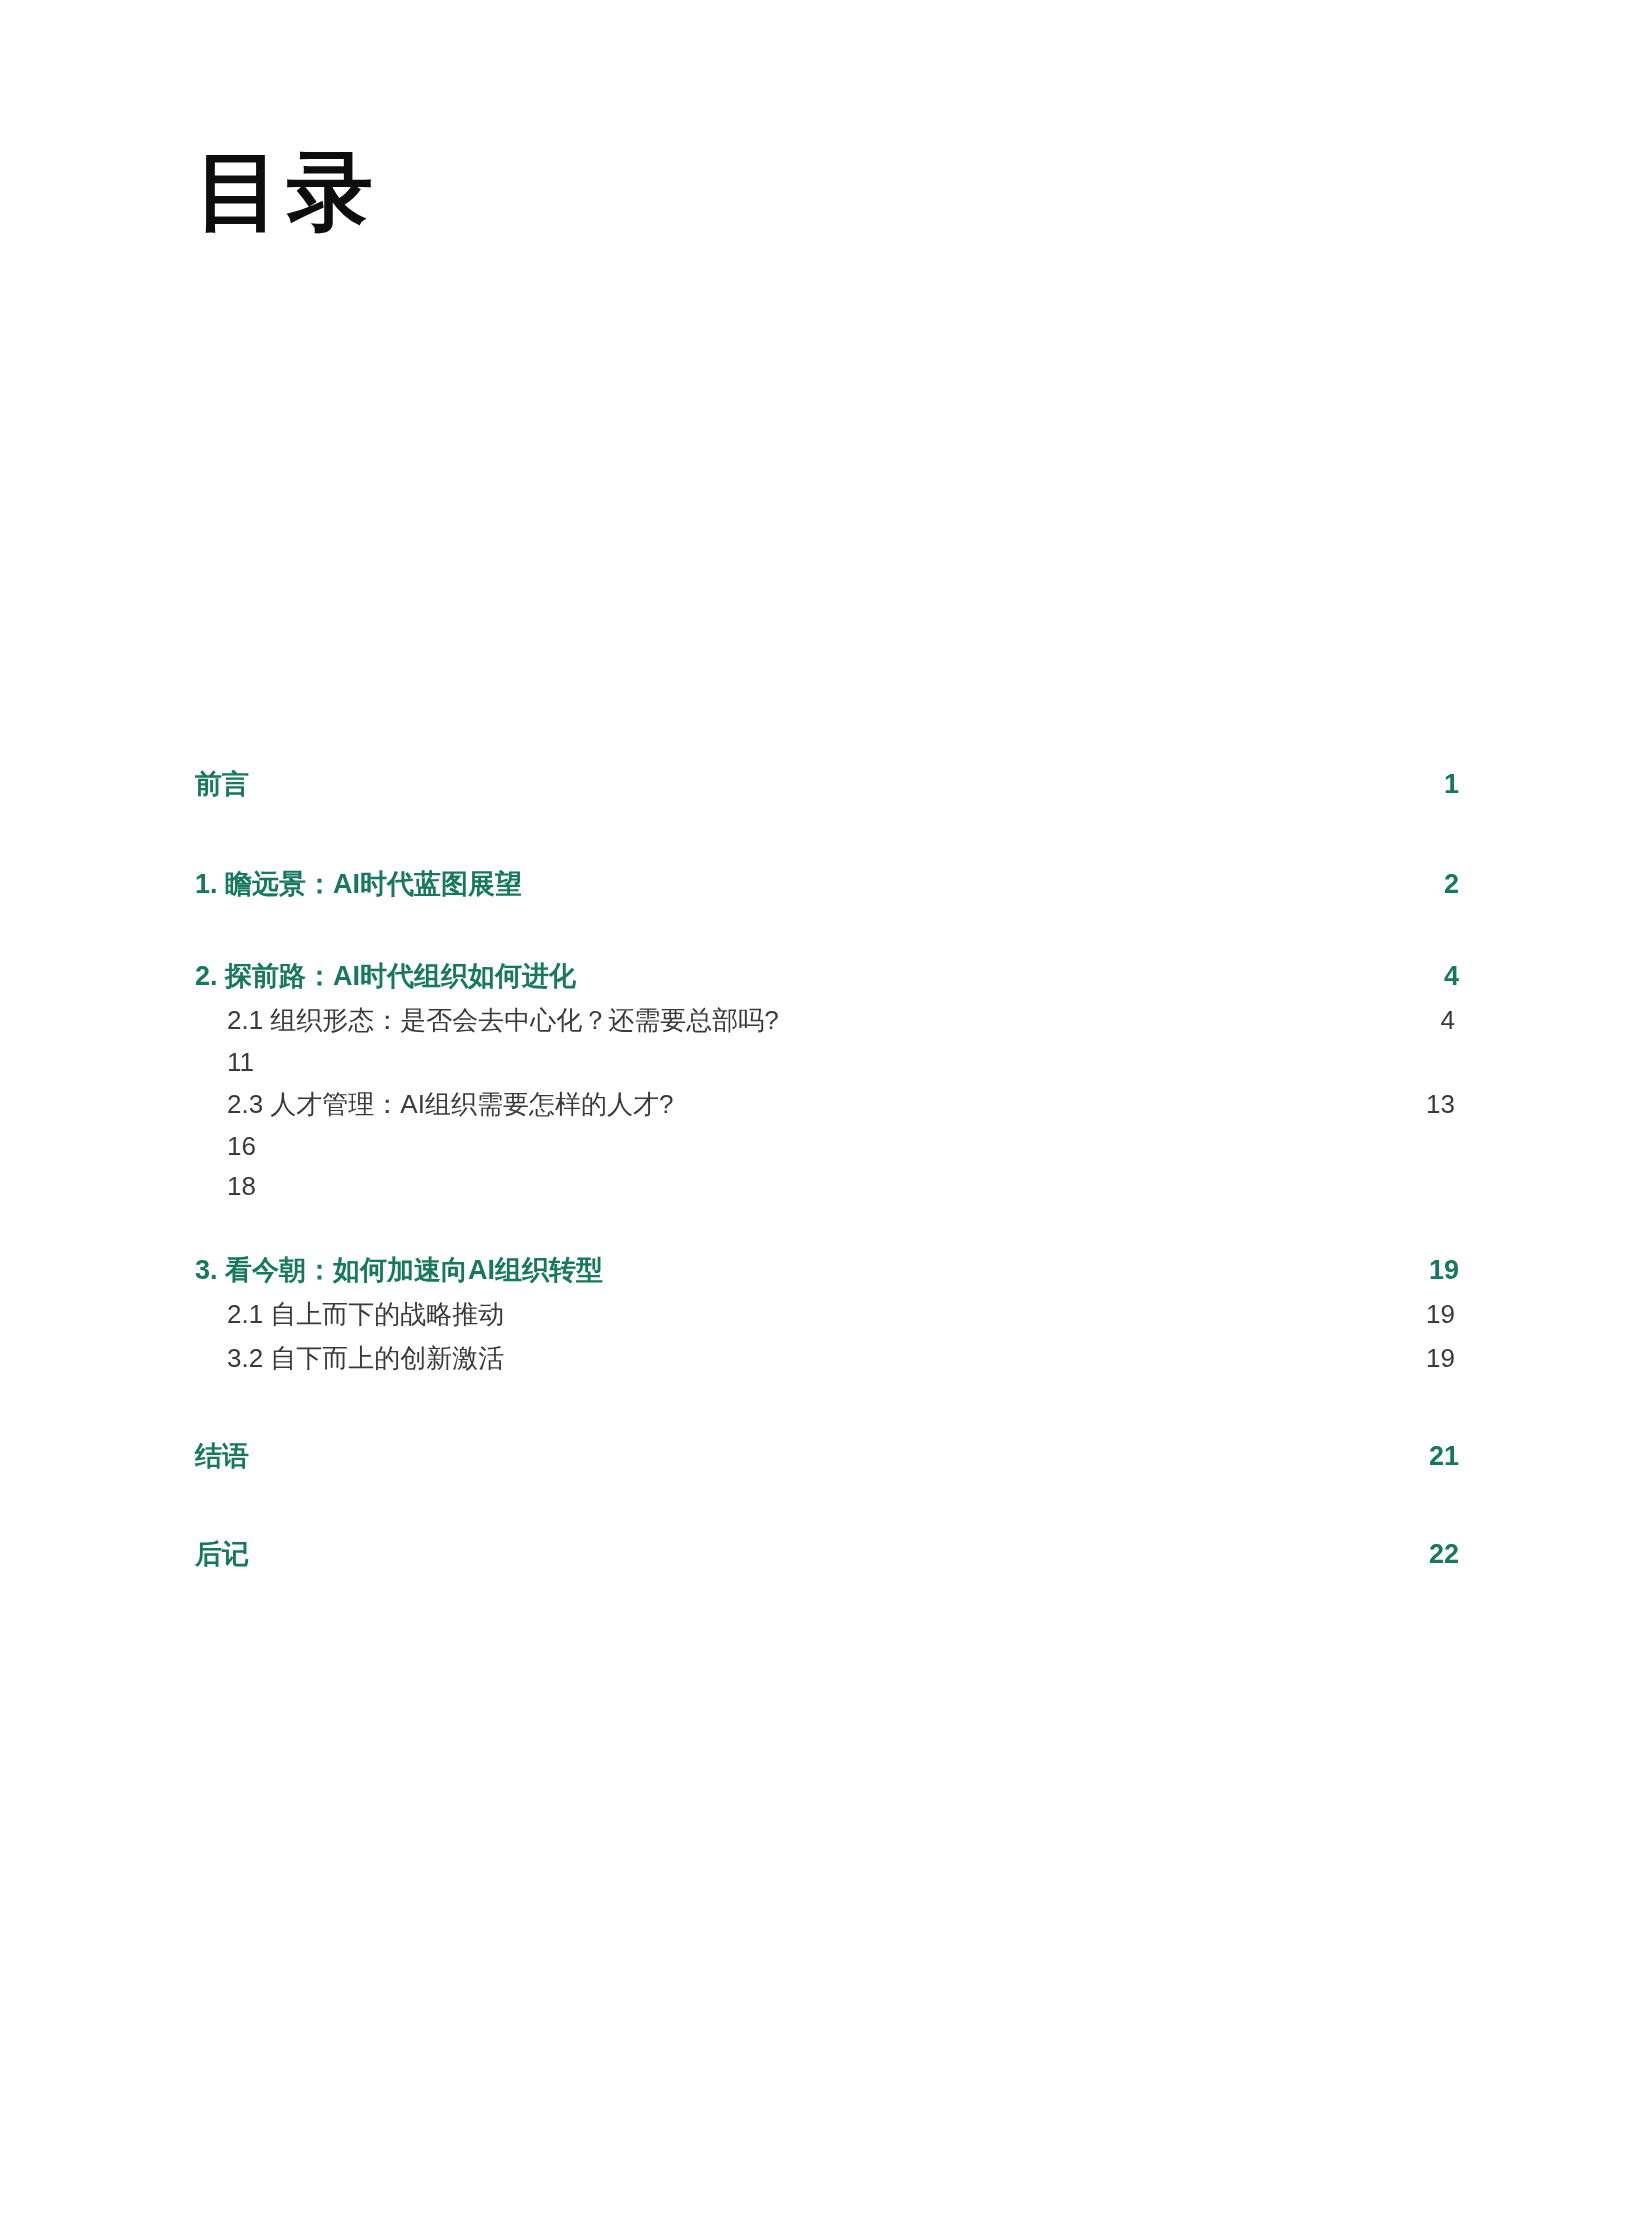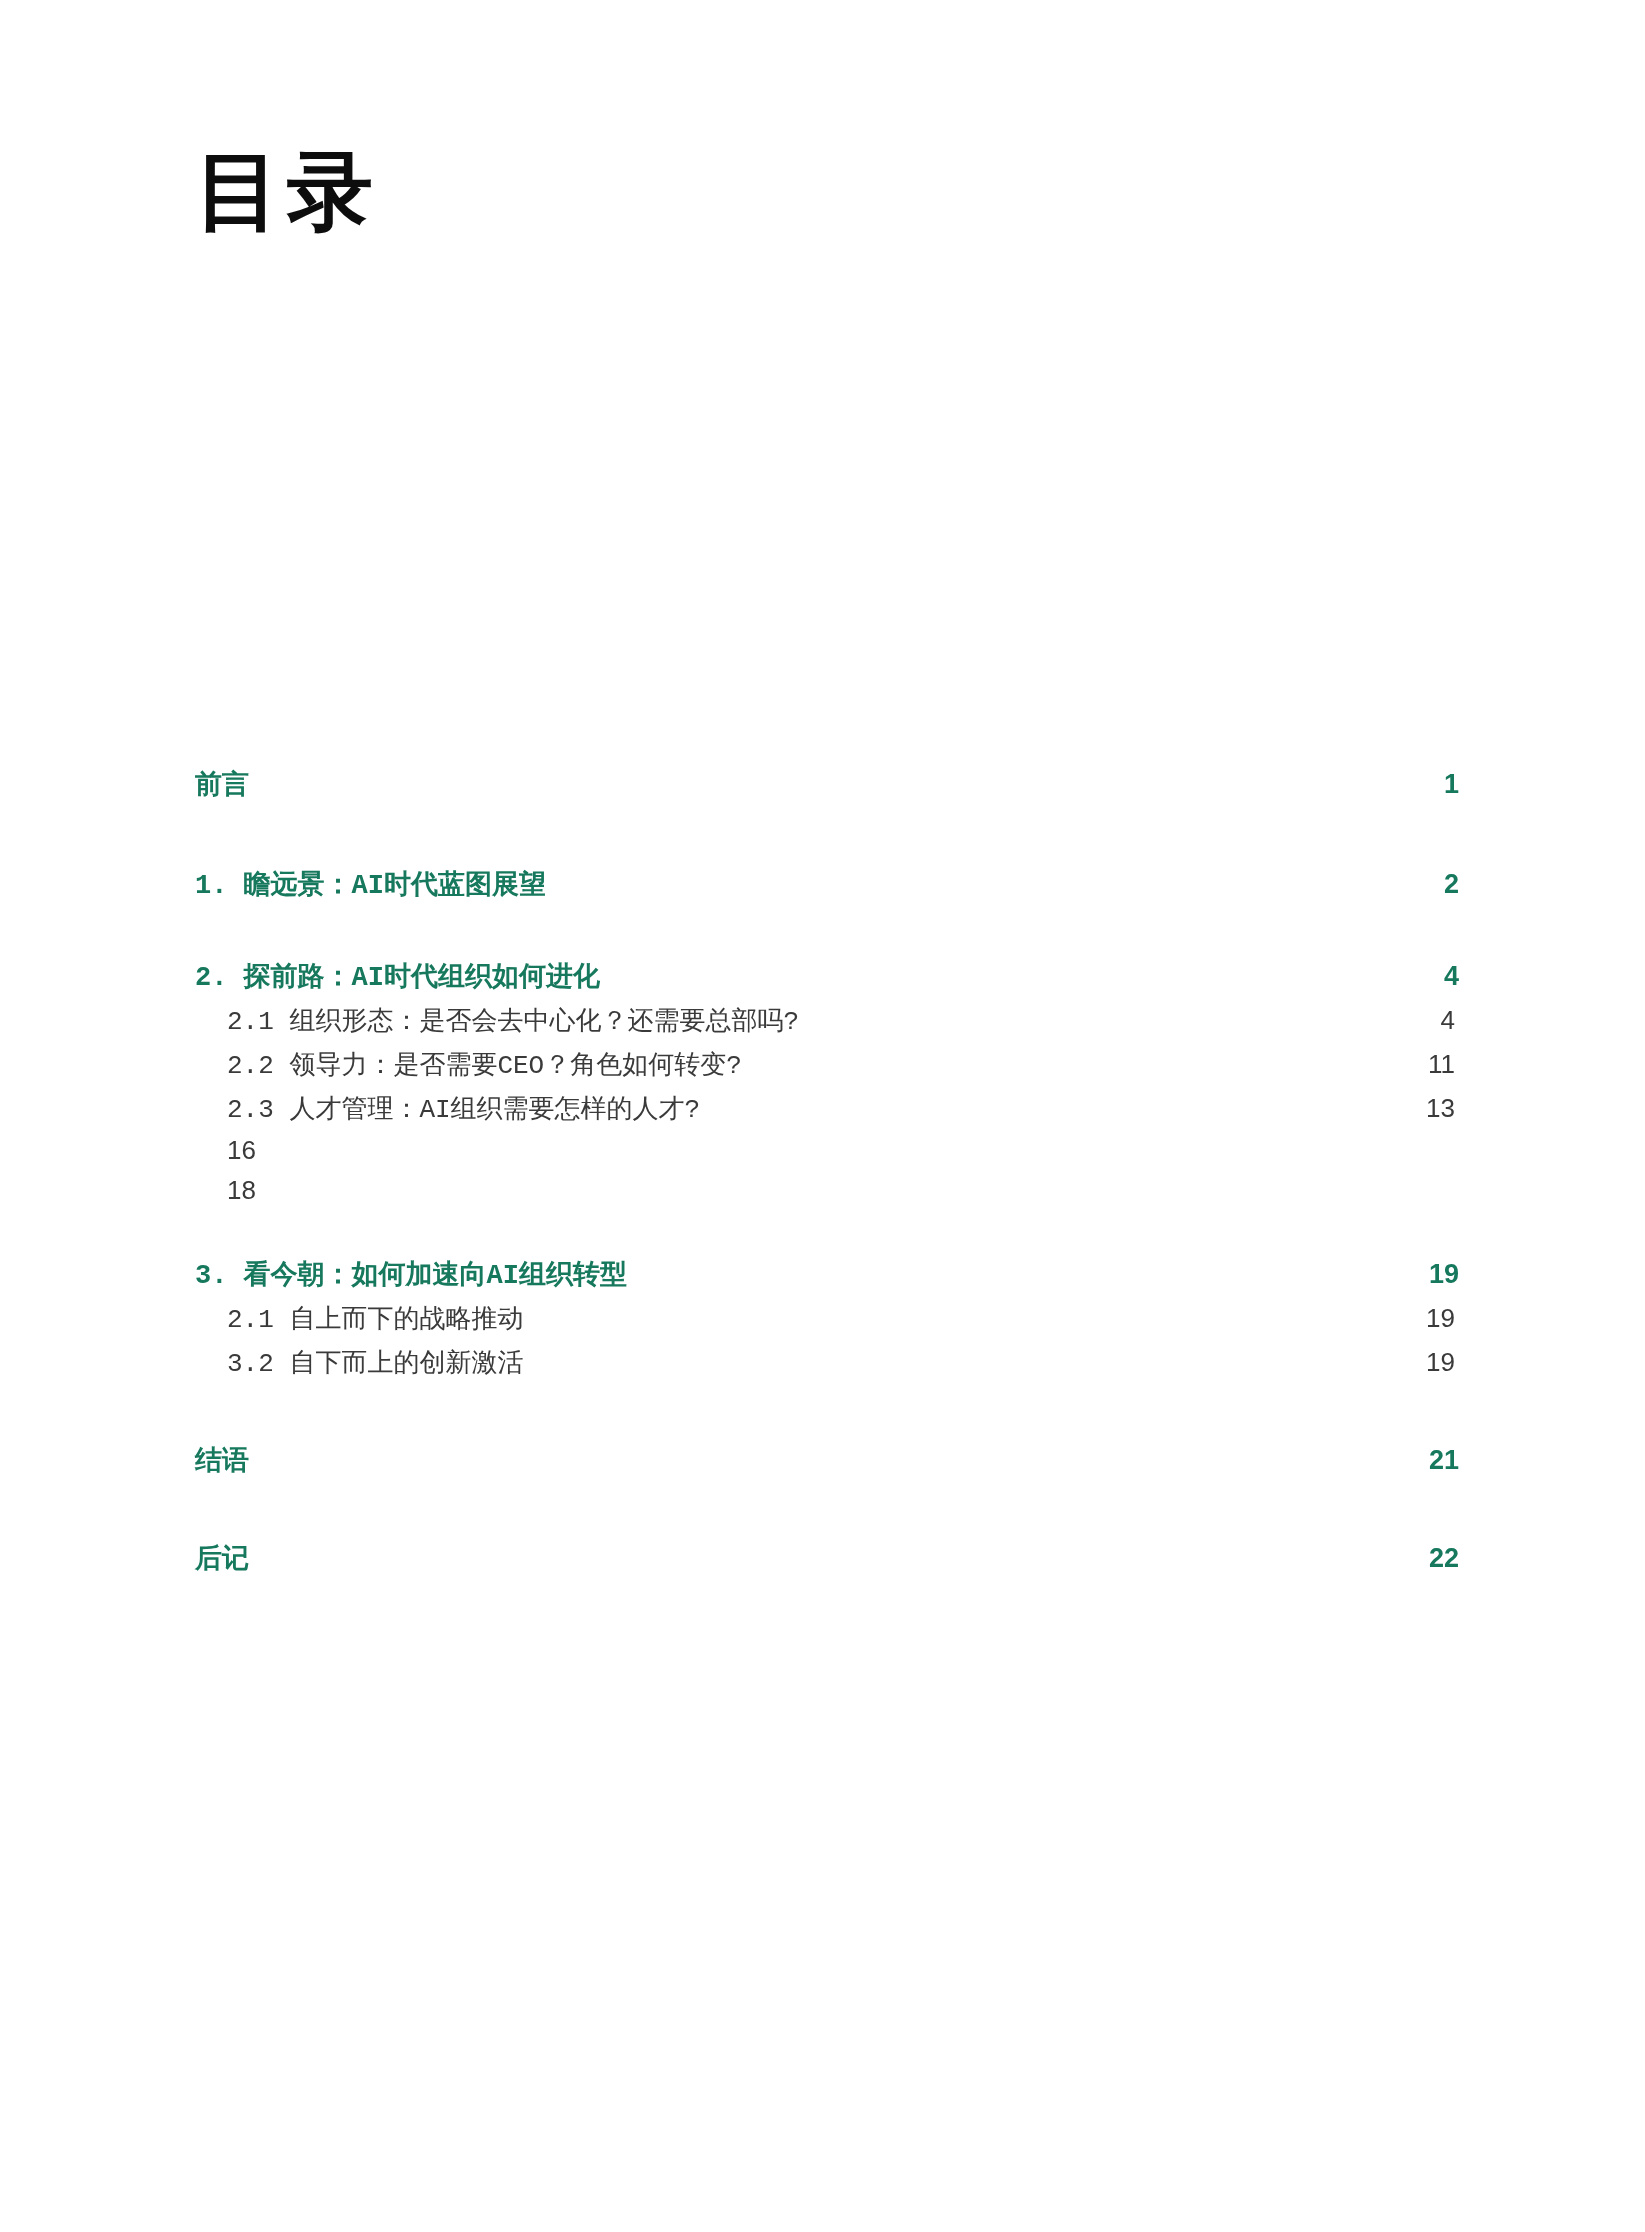--- a/index.html
+++ b/index.html
@@ -41,21 +41,20 @@
     width: 1264px;
   }
   .toc-row {
     display: flex;
     align-items: baseline;
     justify-content: space-between;
     white-space: nowrap;
   }
   .toc-row .label {
     display: inline-block;
-    font-family: Liberation Mono, monospace;
   }
   .toc-row .page-num {
     display: inline-block;
     text-align: right;
   }
 
   
   .lvl-front {
     color: #16785c;
     font-size: 27px;
@@ -131,21 +130,20 @@
     <div class="sp-between-sub"></div>
 
     <div class="toc-row lvl2">
       <span class="label">2.1 组织形态：是否会去中心化？还需要总部吗?</span>
       <span class="page-num">4</span>
     </div>
 
     <div class="sp-between-sub"></div>
 
     <div class="toc-row lvl2">
-      <span class="label">2.2 领导力：是否需要CEO？角色如何转变?</span>
       <span class="page-num">11</span>
     </div>
 
     <div class="sp-between-sub"></div>
 
     <div class="toc-row lvl2">
       <span class="label">2.3 人才管理：AI组织需要怎样的人才?</span>
       <span class="page-num">13</span>
     </div>
 

